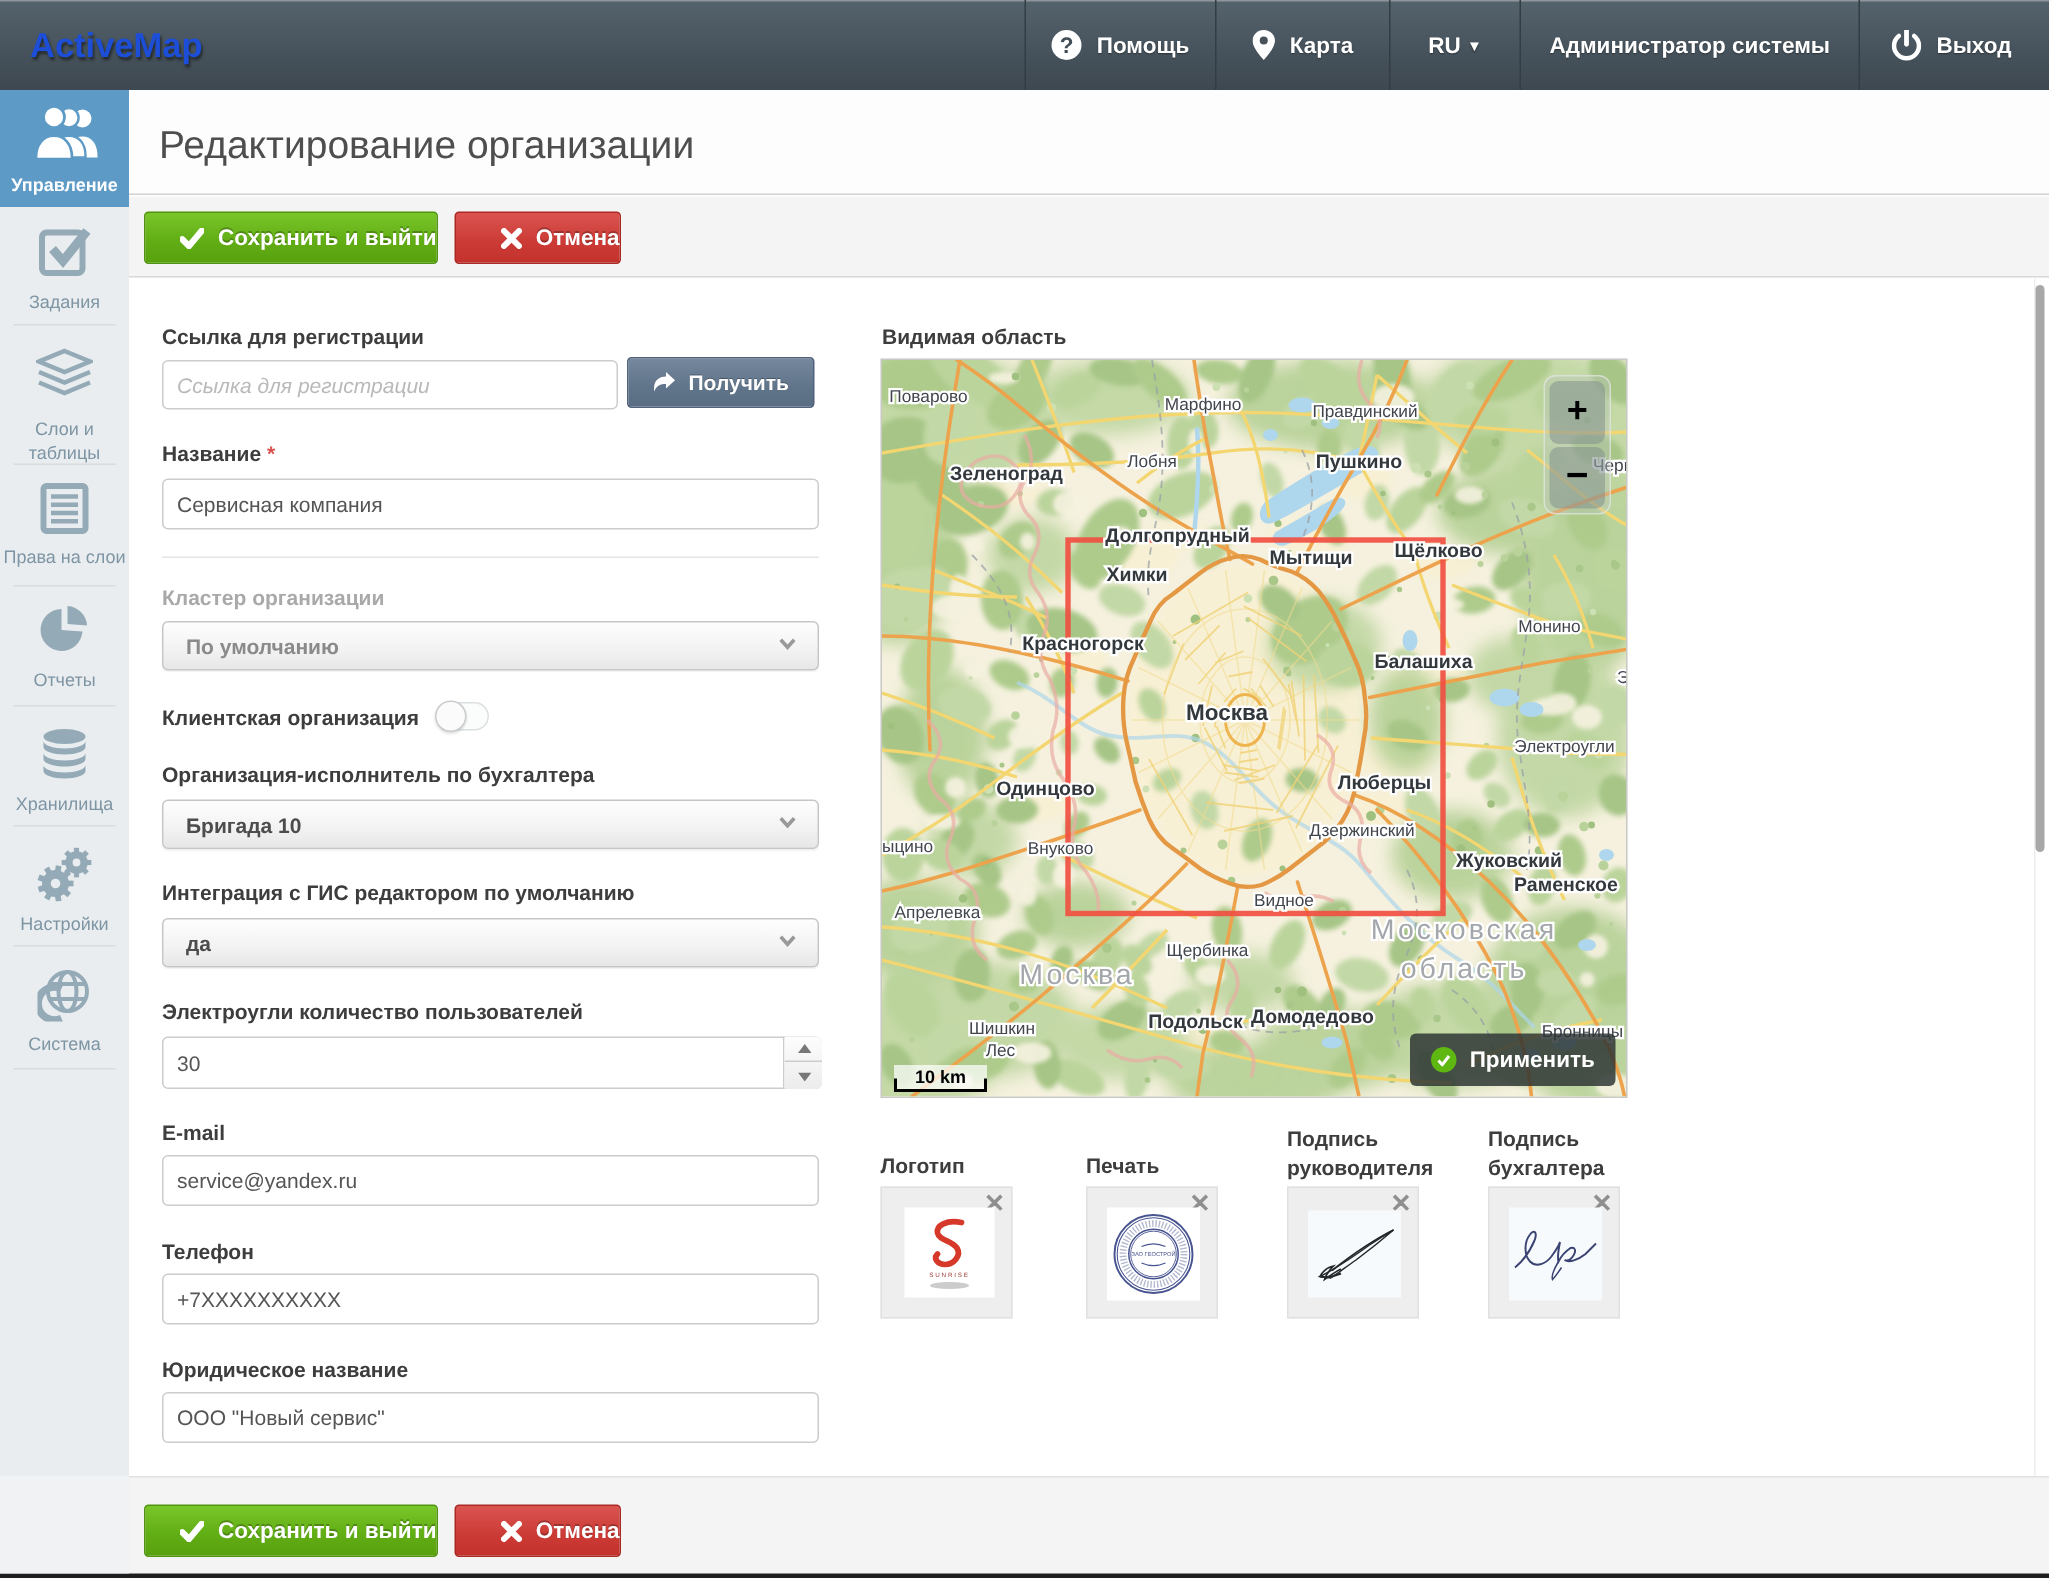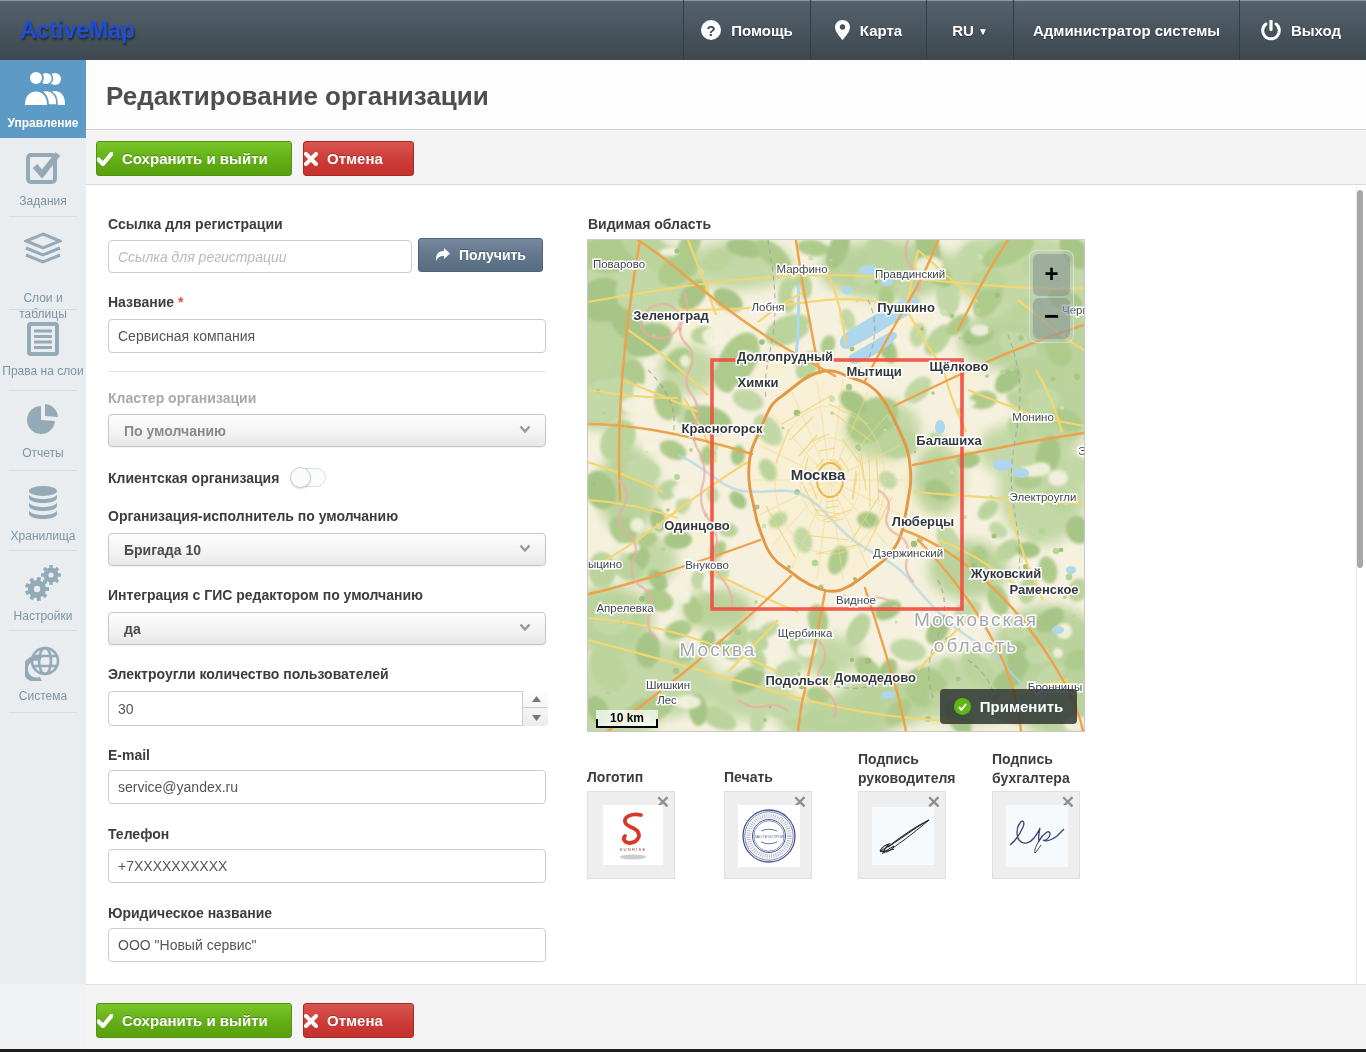--- a/index.html
+++ b/index.html
@@ -13,26 +13,26 @@
  border-left:1px solid #333d45;text-shadow:0 1px 1px rgba(0,0,0,.4)}
 
 #side{position:absolute;left:0;top:60px;width:86px;height:992px;background:#e9edef}
 .sitem{position:absolute;left:0;width:86px;text-align:center;color:#7e95a4;
  font-size:12px}
 .sitem svg{display:block;margin:0 auto}
 .sdiv{position:absolute;left:9px;width:68px;height:1px;background:#d7dcdf}
 
 #titlebar{position:absolute;left:86px;top:60px;width:1280px;height:70px;
  background:#fdfdfd;border-bottom:1px solid #d0d0d0}
-#titlebar h1{font-size:26px;color:#4e4e4e;font-weight:bold;
+#titlebar h1{font-size:26px;color:#4e4e4e;font-weight:normal;
  position:absolute;left:20px;top:21px}
 .btnbar{position:absolute;left:86px;width:1280px;background:#f4f4f4}
 .gbtn,.rbtn{position:absolute;height:35px;border-radius:3px;color:#fff;
  font-size:15px;font-weight:bold;display:flex;align-items:center;
- justify-content:flex-start;text-shadow:0 -1px 0 rgba(0,0,0,.25)}
+ justify-content:flex-end;text-shadow:0 -1px 0 rgba(0,0,0,.25)}
 .gbtn{background:linear-gradient(180deg,#79c62a 0%,#62ae15 55%,#58a10e 100%);
  border:1px solid #4f940c}
 .rbtn{background:linear-gradient(180deg,#da5450 0%,#cb3a35 60%,#c3322d 100%);
  border:1px solid #ab2924}
 label.f{position:absolute;font-size:14px;font-weight:bold;color:#3d3d3d;white-space:nowrap}
 .inp{position:absolute;background:#fff;border:1px solid #ccc;border-radius:4px;
  font-size:14px;color:#555;font-family:"Liberation Sans",sans-serif;
  display:flex;align-items:center;padding-left:9px}
 .sel{position:absolute;border:1px solid #c6c6c6;border-radius:4px;
  background:linear-gradient(180deg,#fefefe 0%,#f2f2f2 60%,#e7e7e7 100%);
@@ -93,21 +93,21 @@
   </div>
 <div class="sdiv" style="top:216px"></div>
 <div class="sitem" style="top:232px">
 <svg width="38" height="34" viewBox="0 0 38 34">
  <g fill="none" stroke="#94aab7" stroke-width="3">
   <path d="M19 2L36 9 19 16 2 9z"></path>
   <path d="M2 16l17 7 17-7"></path>
   <path d="M2 23l17 7 17-7"></path>
  </g>
     </svg>
-<div style="margin-top:24px;line-height:16px">Слои и<br>таблицы</div>
+<div style="margin-top:12px;line-height:16px">Слои и<br>таблицы</div>
   </div>
 <div class="sdiv" style="top:309px"></div>
 <div class="sitem" style="top:322px">
 <svg width="36" height="34" viewBox="0 0 36 34">
  <rect x="4" y="2" width="28" height="30" rx="2" fill="none" stroke="#94aab7" stroke-width="4"></rect>
  <g stroke="#94aab7" stroke-width="3">
   <path d="M9 9h18M9 14.5h18M9 20h18M9 25.5h18"></path>
  </g>
     </svg>
 <div style="margin-top:8px">Права на слои</div>
@@ -207,21 +207,21 @@
 <div class="abs" style="left:108px;top:371px;width:438px;height:1px;background:#e5e5e5"></div>
 <label class="f" style="left:108px;top:390px;color:#a9a9a9">Кластер организации</label>
 <div class="sel" style="left:108px;top:414px;width:438px;height:33px;color:#8a8a8a">По умолчанию<svg class="chev" viewBox="0 0 12 12">
       <path d="M1.5 3.5L6 8.5 10.5 3.5" stroke="#999" stroke-width="2.4" fill="none"></path>
     </svg></div>
 <label class="f" style="left:108px;top:470px">Клиентская организация</label>
 <div class="abs" style="left:291px;top:468px;width:35px;height:19px;border-radius:10px;
  background:#fbfcfc;border:1px solid #dcdfe1"></div>
 <div class="abs" style="left:290px;top:467px;width:21px;height:21px;border-radius:50%;background:#fbfbfb;
  border:1px solid #c9cdd0;box-shadow:0 1px 2px rgba(0,0,0,.15)"></div>
-<label class="f" style="left:108px;top:508px">Организация-исполнитель по умолчанию</label>
+<label class="f" style="left:108px;top:508px">Организация-исполнитель по бухгалтера</label>
 <div class="sel" style="left:108px;top:533px;width:438px;height:33px">Бригада 10<svg class="chev" viewBox="0 0 12 12">
       <path d="M1.5 3.5L6 8.5 10.5 3.5" stroke="#999" stroke-width="2.4" fill="none"></path>
     </svg></div>
 <label class="f" style="left:108px;top:587px">Интеграция с ГИС редактором по умолчанию</label>
 <div class="sel" style="left:108px;top:612px;width:438px;height:33px">да<svg class="chev" viewBox="0 0 12 12">
       <path d="M1.5 3.5L6 8.5 10.5 3.5" stroke="#999" stroke-width="2.4" fill="none"></path>
     </svg></div>
 <label class="f" style="left:108px;top:666px">Электроугли количество пользователей</label>
 <div class="inp" style="left:108px;top:691px;width:440px;height:35px">30</div>
 <div class="abs" style="left:522px;top:691px;width:26px;height:35px;border-left:1px solid #ccc;

